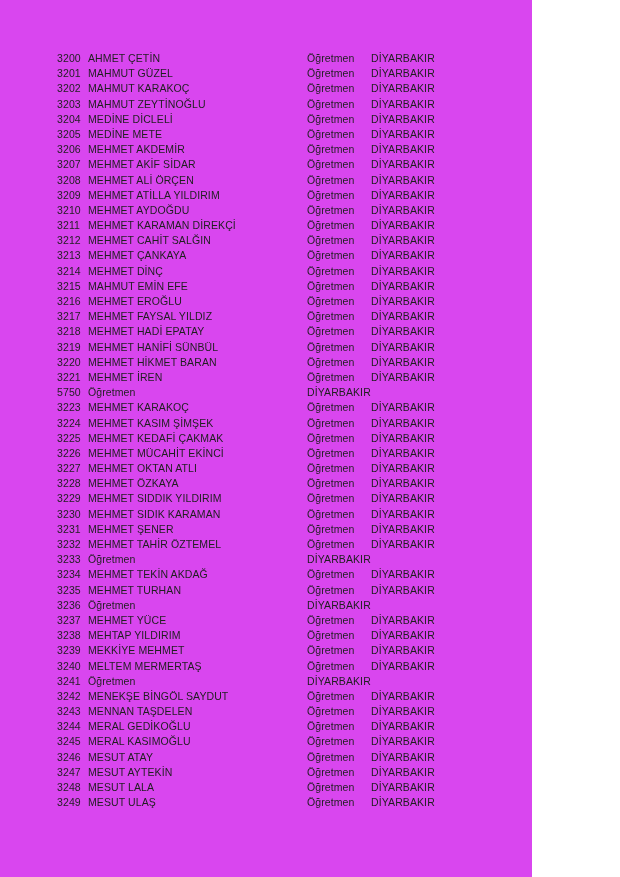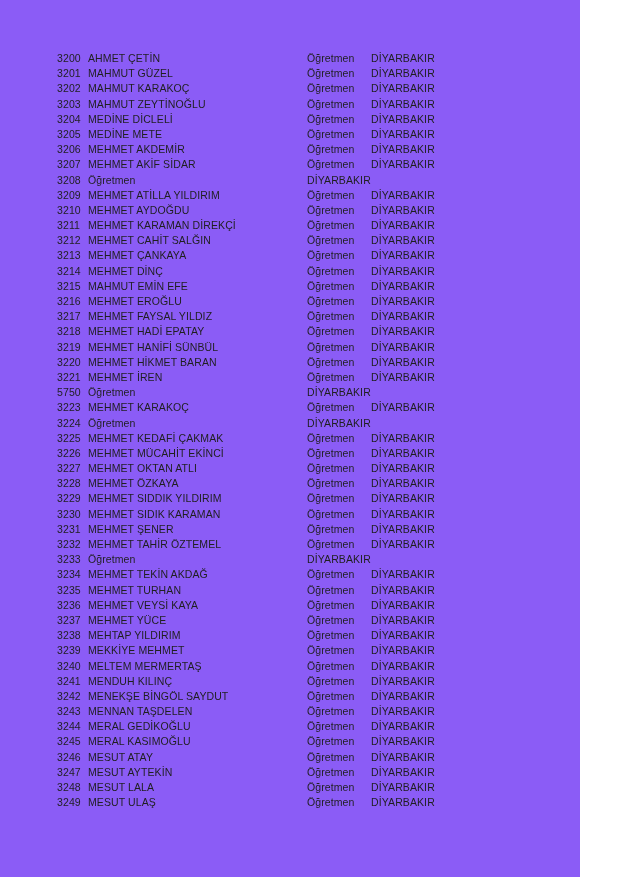--- a/index.html
+++ b/index.html
@@ -1,20 +1,20 @@
 <!DOCTYPE html>
 <html><head>
 <meta charset="utf-8">
 <style>
   html, body { margin: 0; padding: 0; background: #ffffff; }
   .page {
     position: relative;
-    width: 580px;
+    width: 532px;
     height: 877px;
-    background: #8b5cf6;
+    background: #d946ef;
     overflow: hidden;
     font-family: "Liberation Sans", sans-serif;
   }
   .list {
     position: absolute;
     top: 51px;
     left: 0;
     right: 0;
   }
   .row {
@@ -79,20 +79,21 @@
         <span class="cell cell-city">DİYARBAKIR</span>
       </div>
       <div class="row">
         <span class="cell cell-no">3207</span>
         <span class="cell cell-name">MEHMET AKİF SİDAR</span>
         <span class="cell cell-role">Öğretmen</span>
         <span class="cell cell-city">DİYARBAKIR</span>
       </div>
       <div class="row">
         <span class="cell cell-no">3208</span>
+        <span class="cell cell-name">MEHMET ALİ ÖRÇEN</span>
         <span class="cell cell-role">Öğretmen</span>
         <span class="cell cell-city">DİYARBAKIR</span>
       </div>
       <div class="row">
         <span class="cell cell-no">3209</span>
         <span class="cell cell-name">MEHMET ATİLLA YILDIRIM</span>
         <span class="cell cell-role">Öğretmen</span>
         <span class="cell cell-city">DİYARBAKIR</span>
       </div>
       <div class="row">
@@ -173,20 +174,21 @@
         <span class="cell cell-city">DİYARBAKIR</span>
       </div>
       <div class="row">
         <span class="cell cell-no">3223</span>
         <span class="cell cell-name">MEHMET KARAKOÇ</span>
         <span class="cell cell-role">Öğretmen</span>
         <span class="cell cell-city">DİYARBAKIR</span>
       </div>
       <div class="row">
         <span class="cell cell-no">3224</span>
+        <span class="cell cell-name">MEHMET KASIM ŞİMŞEK</span>
         <span class="cell cell-role">Öğretmen</span>
         <span class="cell cell-city">DİYARBAKIR</span>
       </div>
       <div class="row">
         <span class="cell cell-no">3225</span>
         <span class="cell cell-name">MEHMET KEDAFİ ÇAKMAK</span>
         <span class="cell cell-role">Öğretmen</span>
         <span class="cell cell-city">DİYARBAKIR</span>
       </div>
       <div class="row">
@@ -243,21 +245,20 @@
         <span class="cell cell-city">DİYARBAKIR</span>
       </div>
       <div class="row">
         <span class="cell cell-no">3235</span>
         <span class="cell cell-name">MEHMET TURHAN</span>
         <span class="cell cell-role">Öğretmen</span>
         <span class="cell cell-city">DİYARBAKIR</span>
       </div>
       <div class="row">
         <span class="cell cell-no">3236</span>
-        <span class="cell cell-name">MEHMET VEYSİ KAYA</span>
         <span class="cell cell-role">Öğretmen</span>
         <span class="cell cell-city">DİYARBAKIR</span>
       </div>
       <div class="row">
         <span class="cell cell-no">3237</span>
         <span class="cell cell-name">MEHMET YÜCE</span>
         <span class="cell cell-role">Öğretmen</span>
         <span class="cell cell-city">DİYARBAKIR</span>
       </div>
       <div class="row">
@@ -273,21 +274,20 @@
         <span class="cell cell-city">DİYARBAKIR</span>
       </div>
       <div class="row">
         <span class="cell cell-no">3240</span>
         <span class="cell cell-name">MELTEM MERMERTAŞ</span>
         <span class="cell cell-role">Öğretmen</span>
         <span class="cell cell-city">DİYARBAKIR</span>
       </div>
       <div class="row">
         <span class="cell cell-no">3241</span>
-        <span class="cell cell-name">MENDUH KILINÇ</span>
         <span class="cell cell-role">Öğretmen</span>
         <span class="cell cell-city">DİYARBAKIR</span>
       </div>
       <div class="row">
         <span class="cell cell-no">3242</span>
         <span class="cell cell-name">MENEKŞE BİNGÖL SAYDUT</span>
         <span class="cell cell-role">Öğretmen</span>
         <span class="cell cell-city">DİYARBAKIR</span>
       </div>
       <div class="row">

